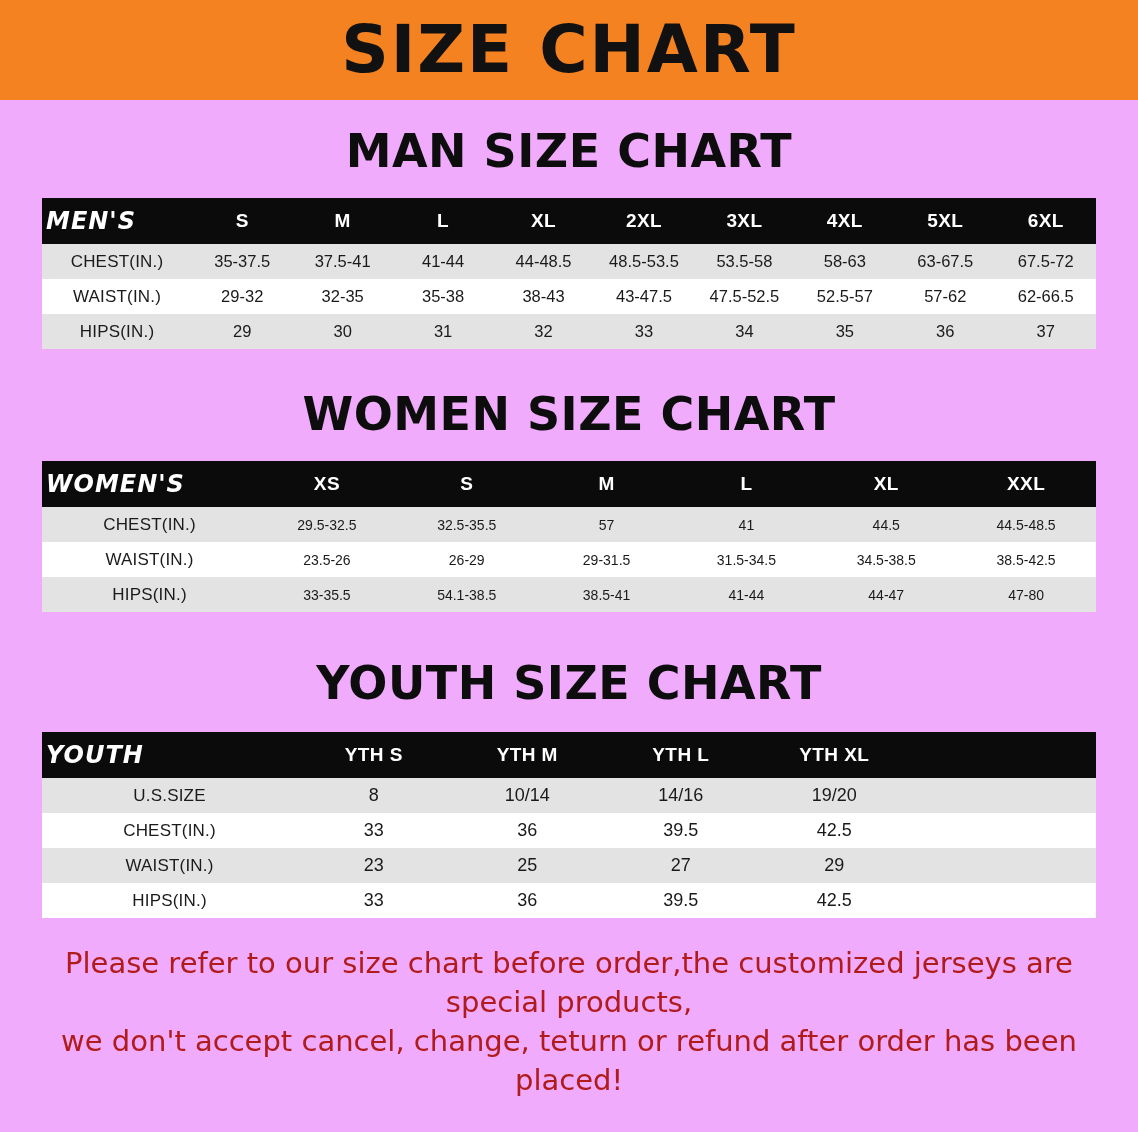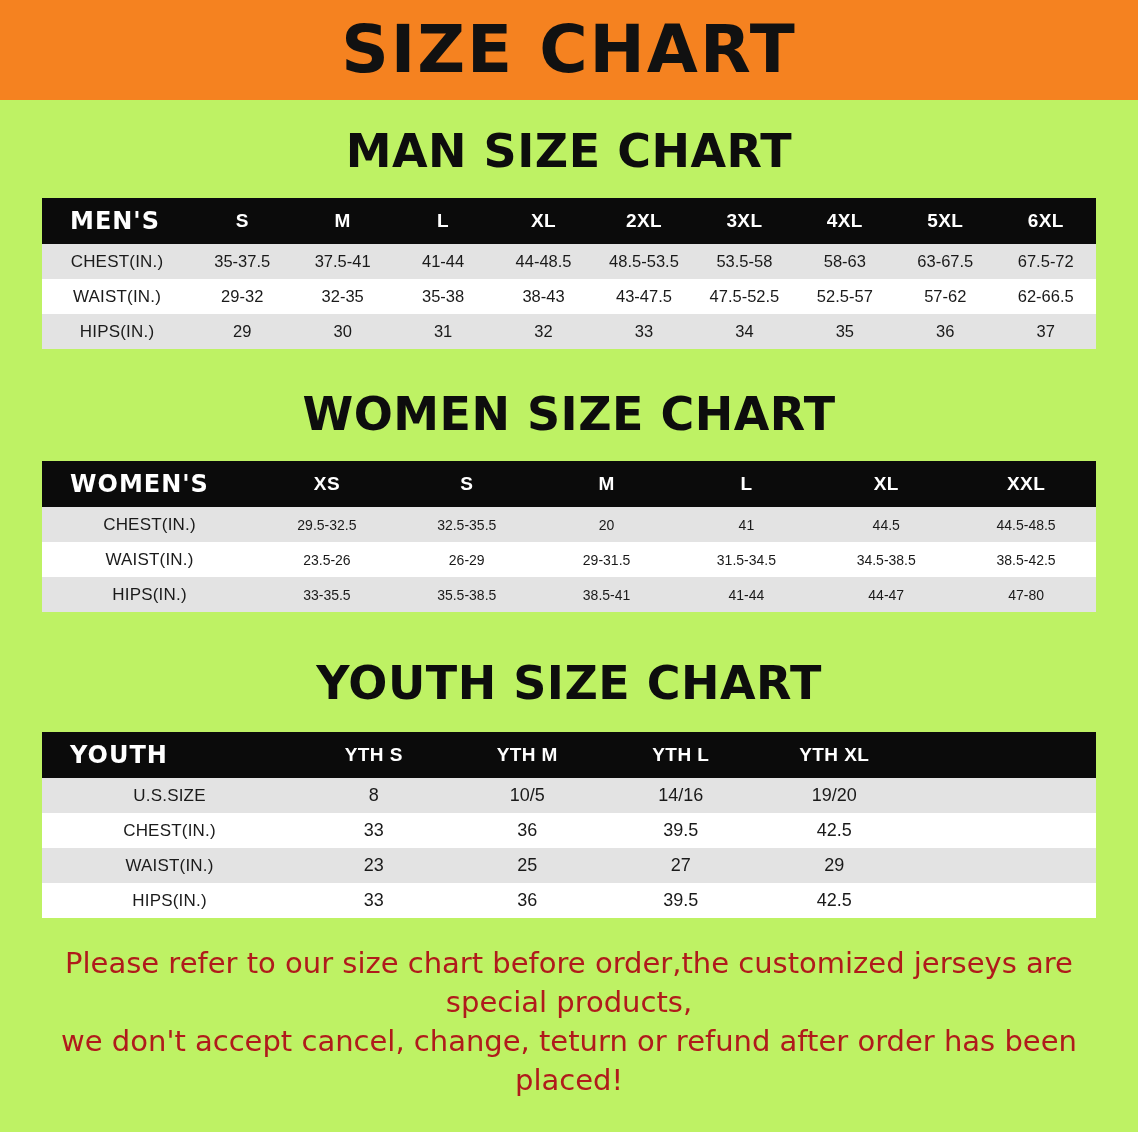--- a/index.html
+++ b/index.html
@@ -12,21 +12,21 @@
     background: #ffffff;
     font-family: "Liberation Sans", sans-serif;
     color: #111111;
     overflow: hidden;
   }
 
   .page {
     position: relative;
     width: 1138px;
     height: 1132px;
-    background: #bef264;
+    background: #f0abfc;
   }
 
   
   .banner {
     width: 100%;
     height: 100px;
     background: #f58220;
     display: flex;
     align-items: center;
     justify-content: center;
@@ -80,24 +80,25 @@
   }
   table.size-table thead th {
     color: #ffffff;
     height: 46px;
     font-size: 19px;
     font-weight: bold;
     letter-spacing: 0.4px;
   }
   table.size-table thead th.rowlabel {
     text-align: left;
-    padding-left: 28px;
+    padding-left: 4px;
     font-family: "DejaVu Sans", sans-serif;
     font-size: 24px;
     letter-spacing: 1px;
+    font-style: italic;
   }
 
   
   table.size-table tbody td {
     height: 35px;
   }
   table.size-table tbody td.rowlabel {
     text-align: center;
     font-size: 17px;
     color: #1b1b1b;
@@ -232,38 +233,38 @@
           <th>L</th>
           <th>XL</th>
           <th>XXL</th>
         </tr>
       </thead>
       <tbody>
         <tr class="row-shade">
           <td class="rowlabel">CHEST(IN.)</td>
           <td>29.5-32.5</td>
           <td>32.5-35.5</td>
-          <td>20</td>
+          <td>57</td>
           <td>41</td>
           <td>44.5</td>
           <td>44.5-48.5</td>
         </tr>
         <tr class="row-plain">
           <td class="rowlabel">WAIST(IN.)</td>
           <td>23.5-26</td>
           <td>26-29</td>
           <td>29-31.5</td>
           <td>31.5-34.5</td>
           <td>34.5-38.5</td>
           <td>38.5-42.5</td>
         </tr>
         <tr class="row-shade">
           <td class="rowlabel">HIPS(IN.)</td>
           <td>33-35.5</td>
-          <td>35.5-38.5</td>
+          <td>54.1-38.5</td>
           <td>38.5-41</td>
           <td>41-44</td>
           <td>44-47</td>
           <td>47-80</td>
         </tr>
       </tbody>
     </table>
   </div>
 
   <div class="section-heading sh-youth">YOUTH SIZE CHART</div>
@@ -284,21 +285,21 @@
           <th>YTH M</th>
           <th>YTH L</th>
           <th>YTH XL</th>
           <th></th>
         </tr>
       </thead>
       <tbody>
         <tr class="row-shade">
           <td class="rowlabel">U.S.SIZE</td>
           <td>8</td>
-          <td>10/5</td>
+          <td>10/14</td>
           <td>14/16</td>
           <td>19/20</td>
           <td></td>
         </tr>
         <tr class="row-plain">
           <td class="rowlabel">CHEST(IN.)</td>
           <td>33</td>
           <td>36</td>
           <td>39.5</td>
           <td>42.5</td>

